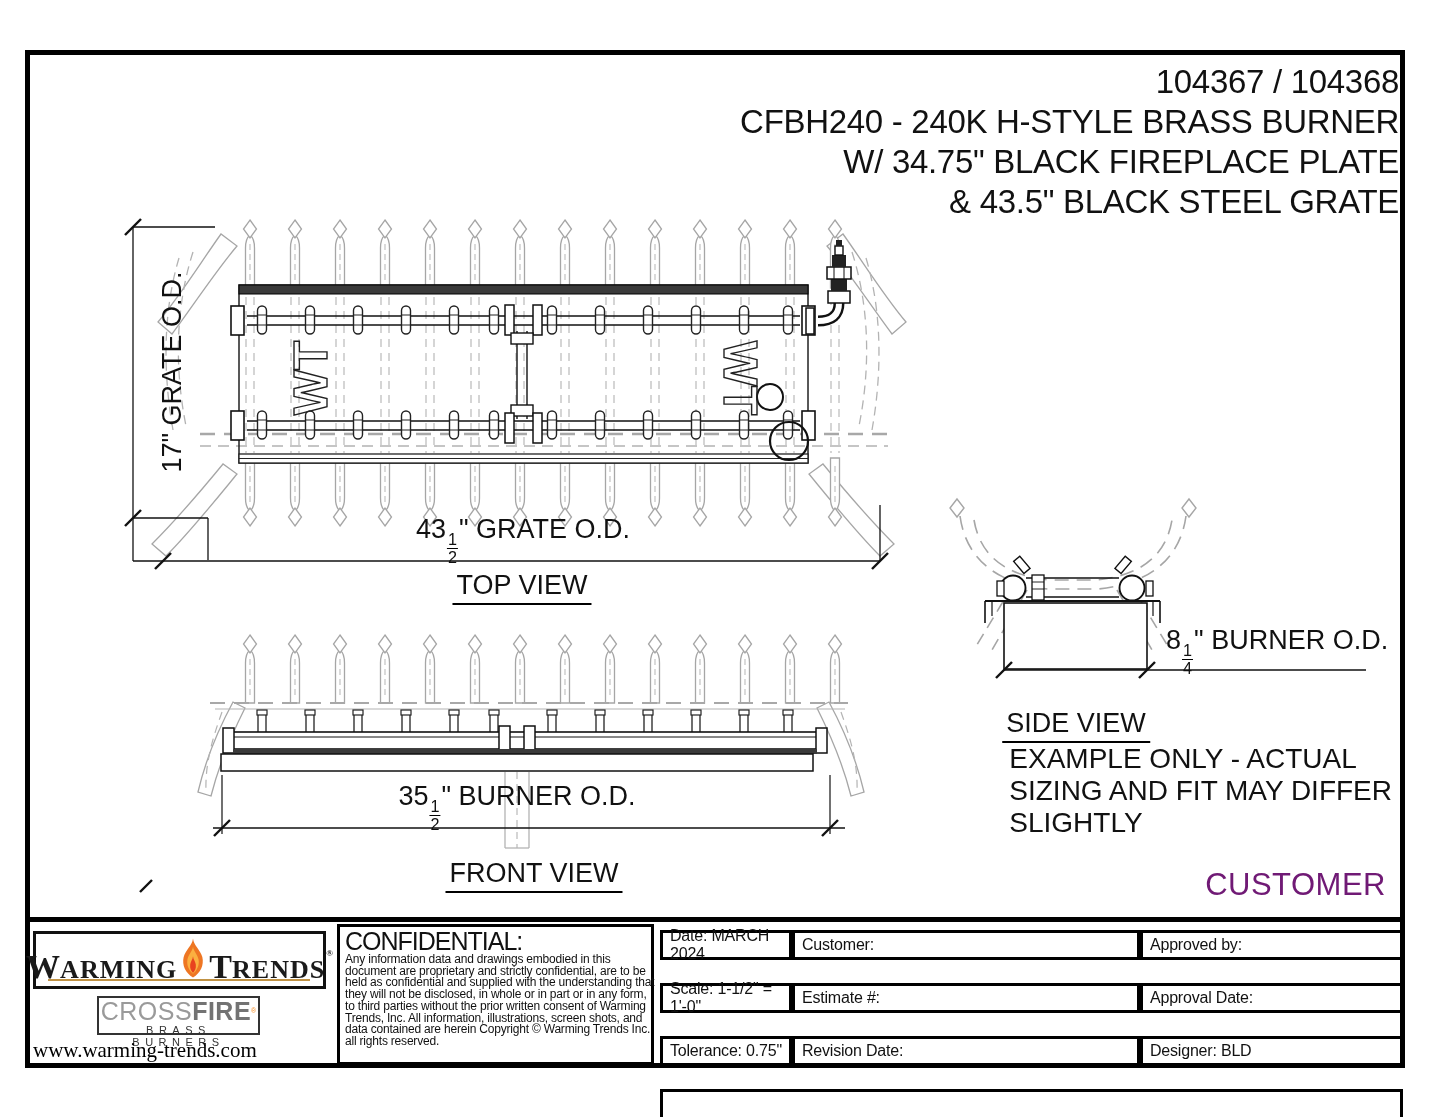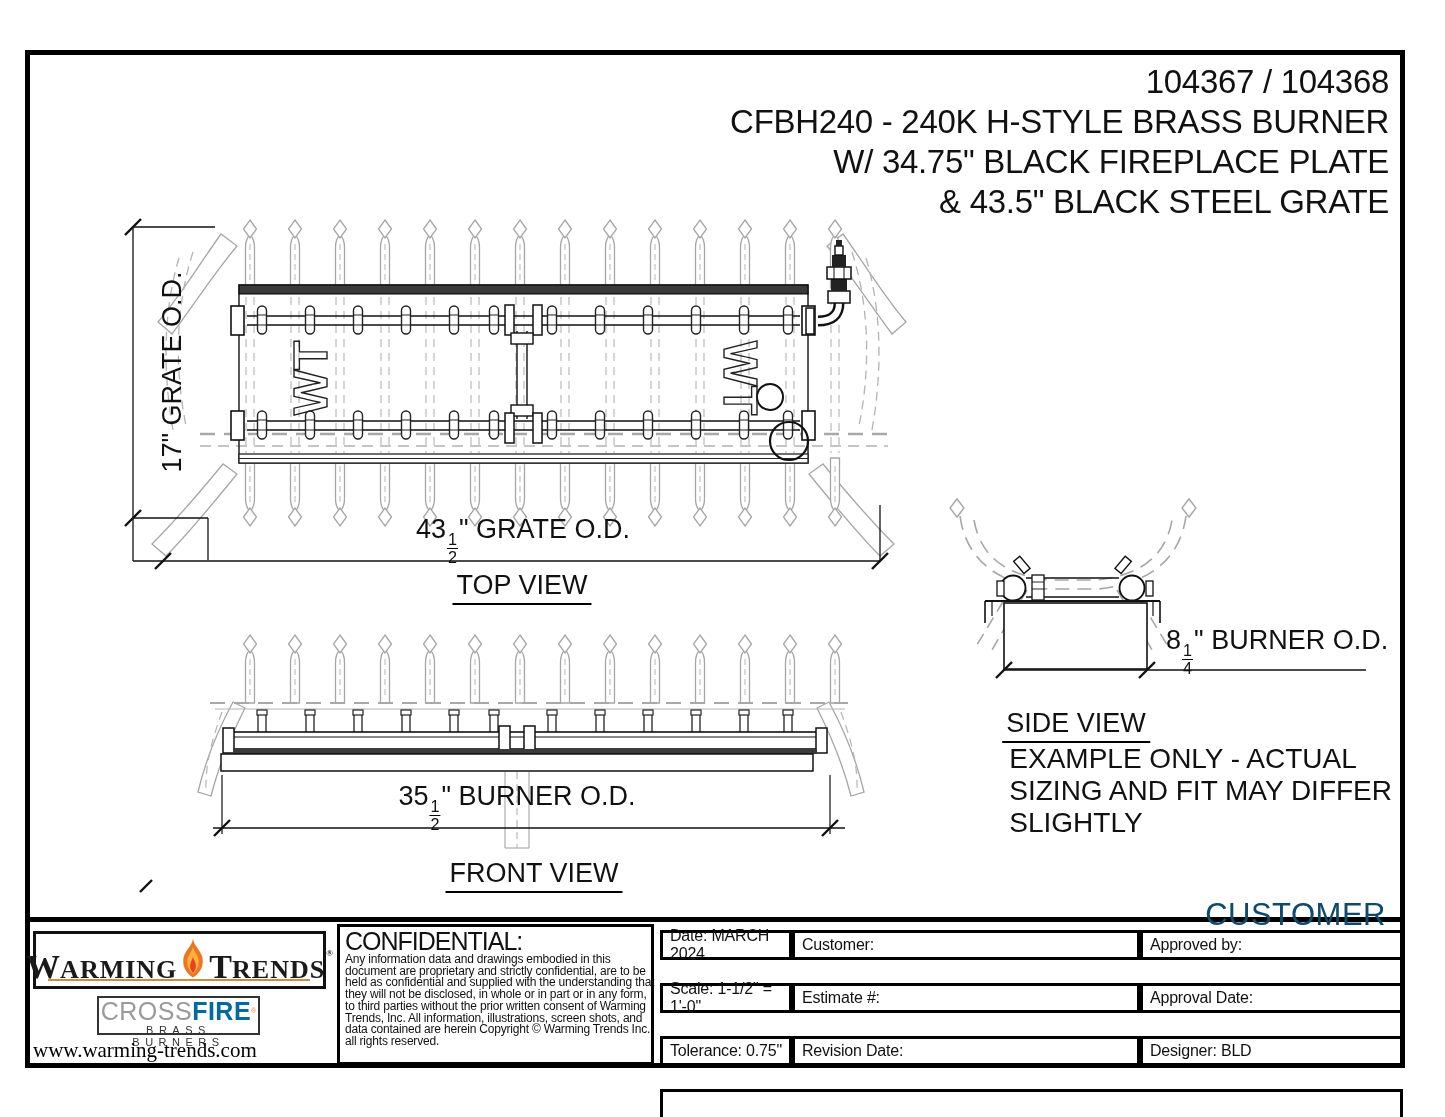--- a/index.html
+++ b/index.html
@@ -4,51 +4,51 @@
 <style>
   html,body{margin:0;padding:0;background:#fff;}
   .page{position:relative;width:1445px;height:1117px;background:#fff;overflow:hidden;
         font-family:"Liberation Sans", sans-serif;color:#111;}
   .sheet-border{position:absolute;left:25px;top:50px;width:1380px;height:1018px;
         border:5px solid #000;box-sizing:border-box;}
   .footer-divider{position:absolute;left:25px;top:917px;width:1380px;height:5px;background:#000;}
   svg.linework{position:absolute;left:0;top:0;}
 
   
-  .title-block{position:absolute;right:56px;top:62px;text-align:right;
+  .title-block{position:absolute;right:46px;top:62px;text-align:right;
         font-size:33px;line-height:40px;letter-spacing:-0.3px;white-space:nowrap;}
   .dim{position:absolute;font-size:27px;white-space:nowrap;}
   .center{transform:translateX(-50%);}
   .dim-v{position:absolute;left:172px;top:372px;transform:translate(-50%,-50%) rotate(-90deg);
         font-size:27px;white-space:nowrap;}
   .frac{display:inline-flex;flex-direction:column;align-items:center;vertical-align:-0.42em;
         font-size:0.60em;line-height:1.08;margin:0 1px;}
   .frac .fn{border-bottom:1.7px solid #000;padding:0 1px;}
   .view-title{position:absolute;font-size:27px;white-space:nowrap;
         border-bottom:2.4px solid #000;padding:0 4px 2px;}
   .example-note{position:absolute;right:53px;top:743px;text-align:left;
         font-size:28px;line-height:32px;white-space:nowrap;}
-  .customer{position:absolute;right:59px;top:897px;font-size:31px;color:#0c4a6e;
+  .customer{position:absolute;right:59px;top:867px;font-size:31px;color:#701a75;
         letter-spacing:0.5px;white-space:nowrap;}
 
   
   .wt-box{position:absolute;left:33px;top:931px;width:293px;height:58px;border:3px solid #111;
         box-sizing:border-box;display:flex;align-items:center;justify-content:center;}
   .wt-rule{position:absolute;left:12px;bottom:5px;width:262px;height:1.6px;background:#c09244;}
   .wt-text{font-family:"Liberation Serif", serif;font-weight:bold;color:#1a1a1a;
         display:flex;align-items:baseline;}
   .wt-big{font-size:34px;}
   .wt-small{font-size:26px;letter-spacing:1px;}
   .wt-reg{font-size:9px;vertical-align:top;margin-left:1px;}
   .flame-wrap{width:28px;height:44px;margin:0 2px;position:relative;top:2px;}
   .cf-box{position:absolute;left:97px;top:996px;width:163px;height:39px;border:2px solid #333;
         box-sizing:border-box;text-align:center;padding-top:1px;}
   .cf-main{font-size:25px;line-height:24px;font-family:"Liberation Sans",sans-serif;}
   .cf-cross{color:#9a9a9a;font-weight:400;letter-spacing:0.5px;margin-top:32px;}
-  .cf-fire{color:#0369a1;font-weight:bold;letter-spacing:0.5px;}
+  .cf-fire{color:#737373;font-weight:bold;letter-spacing:0.5px;}
   .cf-reg{font-size:7px;color:#f68b1f;vertical-align:top;}
   .cf-tag{font-size:11px;letter-spacing:5.5px;font-weight:normal;color:#333;margin-top:1px;}
   .site{position:absolute;left:33px;top:1038px;width:293px;text-align:left;
         font-family:"Liberation Serif", serif;font-size:21px;color:#000;}
 
   .conf-box{position:absolute;left:337px;top:924px;width:317px;height:141px;border:3px solid #000;
         box-sizing:border-box;padding:1px 5px;}
   .conf-head{font-size:25px;letter-spacing:-1px;line-height:26px;}
   .conf-body{font-size:12px;line-height:11.7px;letter-spacing:-0.2px;white-space:nowrap;}
 

